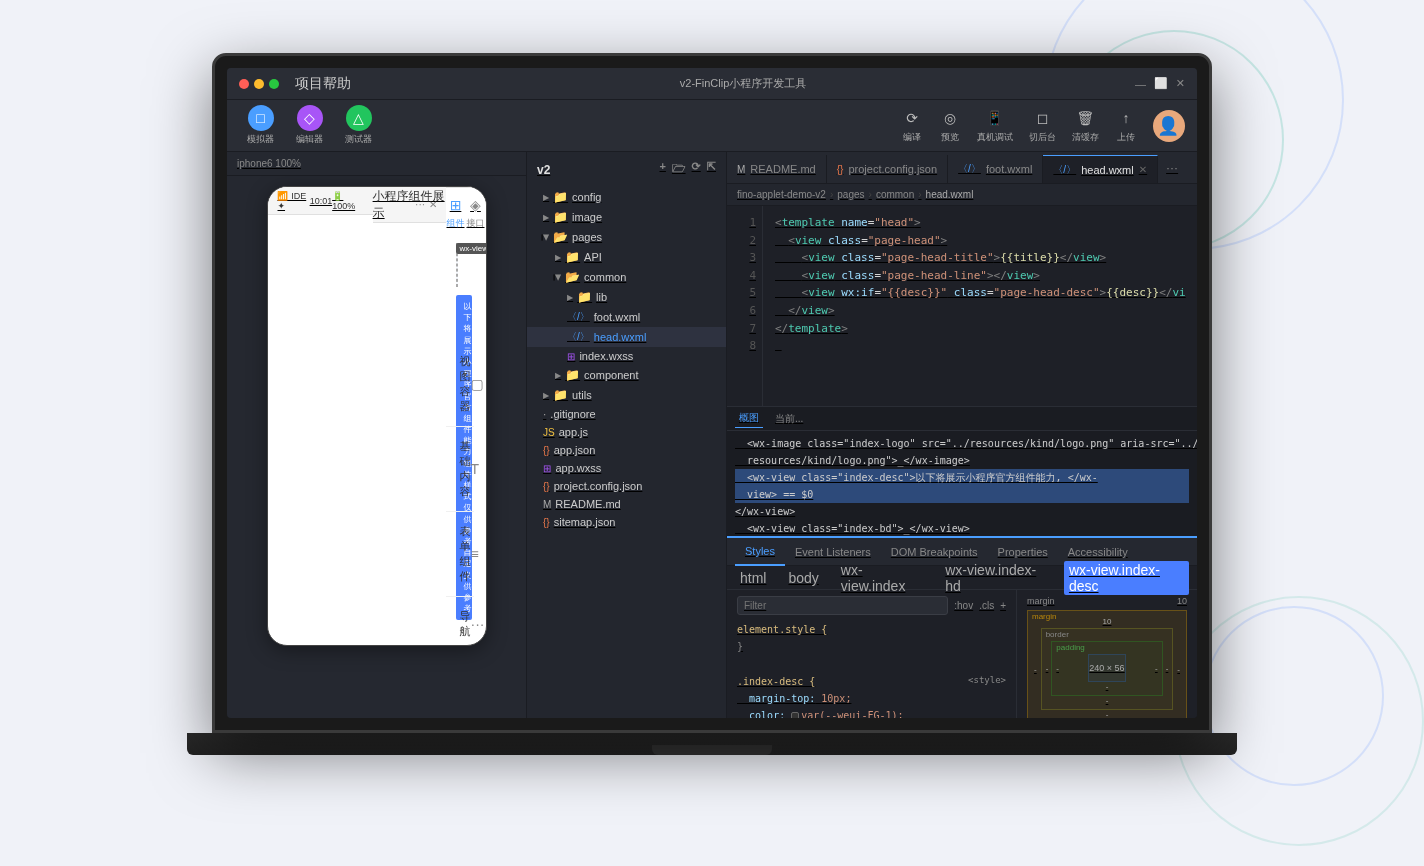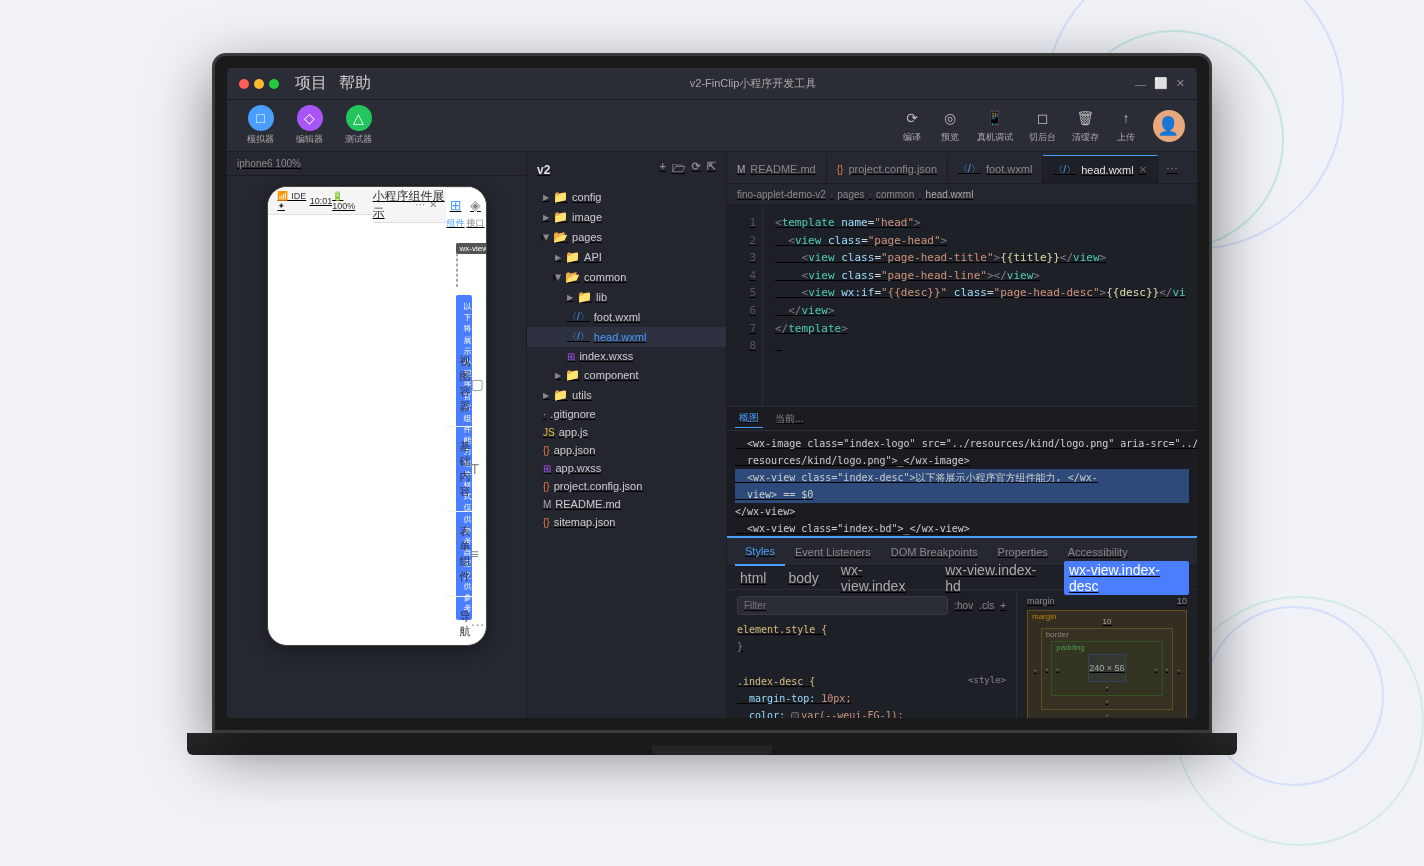--- a/index.html
+++ b/index.html
@@ -94,22 +94,21 @@
       border-bottom: 1px solid #1a1c22;
       flex-shrink: 0;
     }
     .title-bar-left {
       display: flex;
       align-items: center;
       gap: 16px;
     }
     .title-bar-menu {
       display: flex;
-      gap: 12px;
-      font-size: 16px;
+      font-size: 14px;
       color: #ccc;
     }
     .title-bar-center {
       font-size: 11px;
       color: #aaa;
     }
     .title-bar-right {
       display: flex;
       align-items: center;
       gap: 8px;

